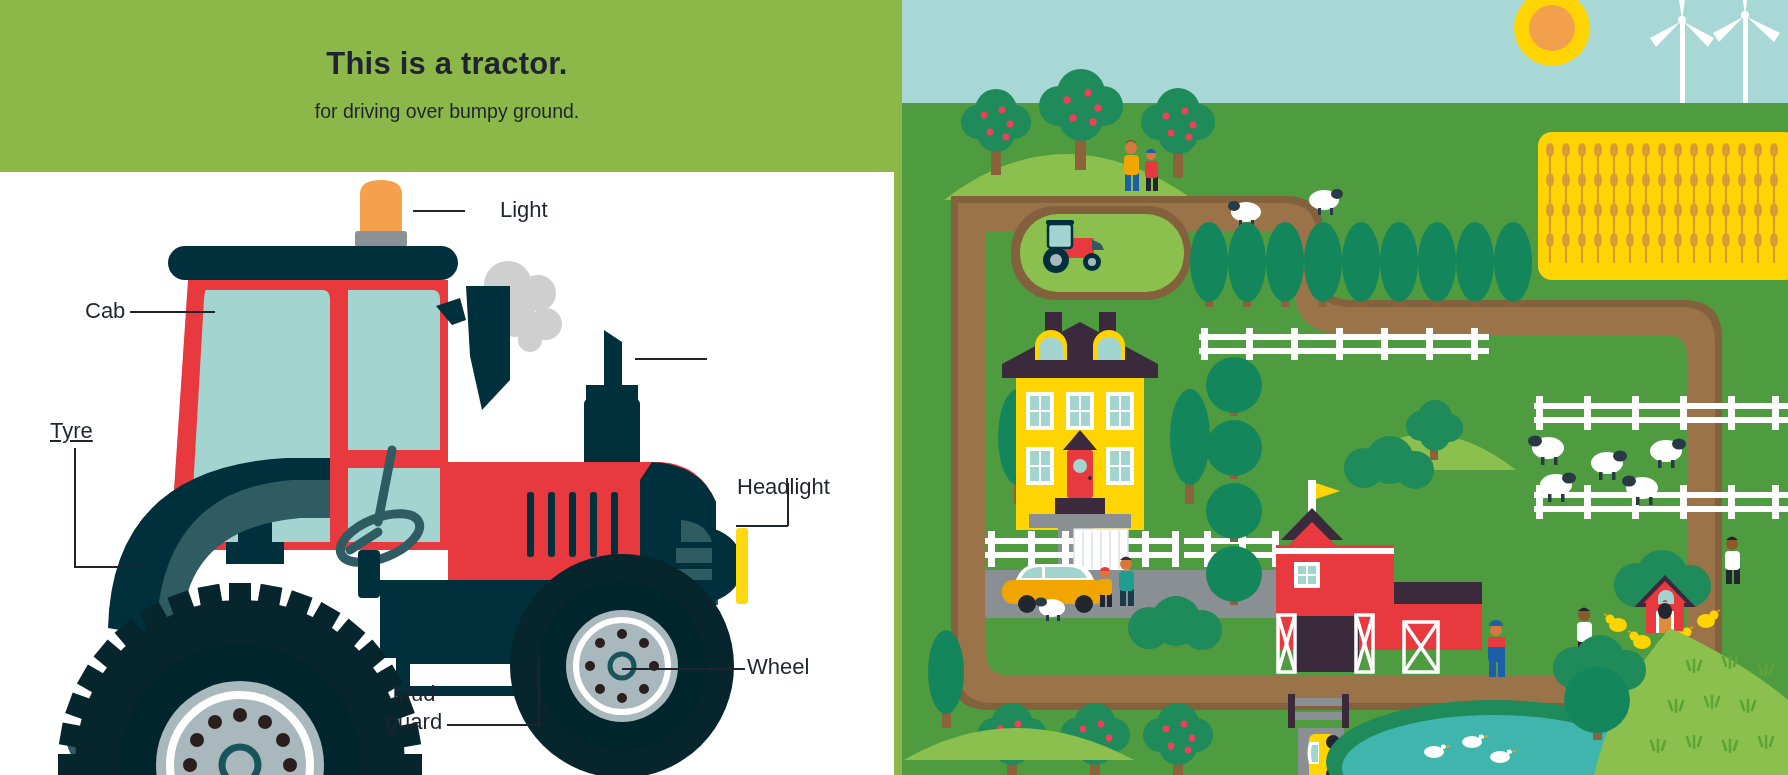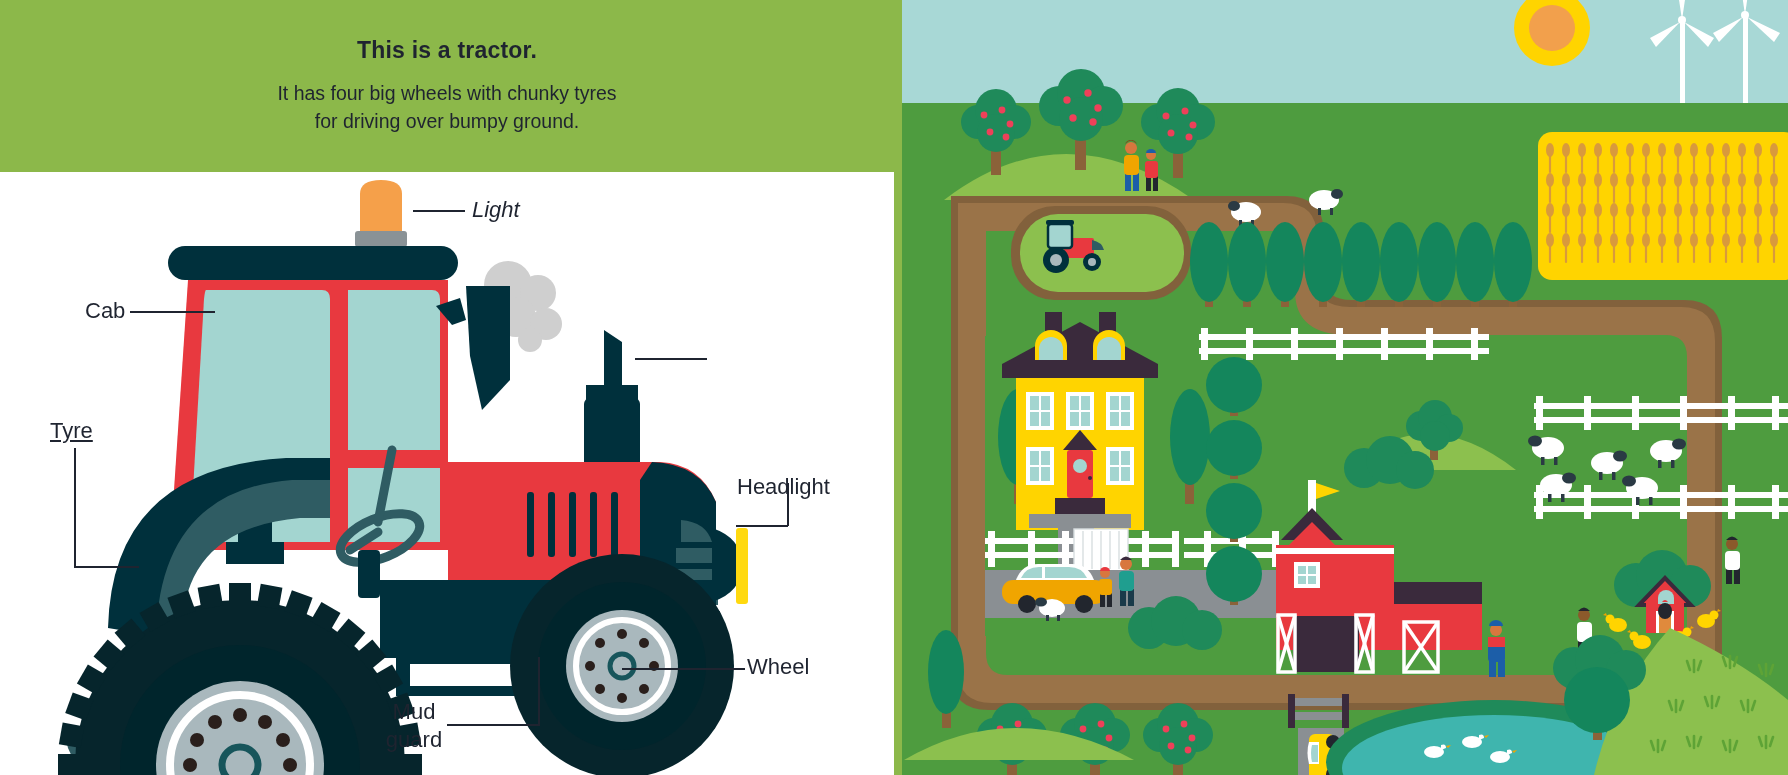--- a/index.html
+++ b/index.html
@@ -20,21 +20,21 @@
     flex: 0 0 894px;
   }
   #left-banner {
     position: absolute; left: 0; top: 0;
     width: 894px; height: 172px;
     background: #8cb84a;
     display: flex; flex-direction: column;
     align-items: center; justify-content: center;
   }
   #left-title {
-    font-size: 23px; font-weight: bold; color: #1f2430;
+    font-size: 31px; font-weight: bold; color: #1f2430;
     letter-spacing: .2px; margin-bottom: 16px;
   }
   #left-subtitle {
     font-size: 19.5px; color: #1f2430; line-height: 1.42;
     text-align: center;
   }
 
   .label {
     position: absolute;
     font-size: 22px; color: #1f2430;
@@ -81,21 +81,20 @@
 </head>
 <body>
 
 <div id="spread">
 
   <div id="left-page">
 
     <div id="left-banner">
       <div id="left-title">This is a tractor.</div>
       <div style="text-align:center">
-        <div id="left-subtitle">It has four big wheels with chunky tyres</div>
         <div id="left-subtitle">for driving over bumpy ground.</div>
       </div>
     </div>
 
     <svg id="tractor" viewBox="0 0 894 625" width="894" height="625">
       <defs>
         <clipPath id="clipCabL">
             <path d="M196,90 L330,90 L330,352 L180,352 Z"></path>
           </clipPath>
       </defs>
@@ -244,41 +243,41 @@
           <circle cx="22" cy="23" r="5"></circle>
           <circle cx="0" cy="32" r="5"></circle>
           <circle cx="-22" cy="23" r="5"></circle>
           <circle cx="-32" cy="0" r="5"></circle>
           <circle cx="-22" cy="-23" r="5"></circle>
         </g>
       </g>
     </svg>
 
     <div class="leader leader-h" style="left:413px; top:210px; width:52px;"></div>
-    <div class="label" style="left:472px; top:196px;font-style:italic;">Light</div>
+    <div class="label" style="left:500px; top:196px;">Light</div>
 
     <div class="leader leader-h" style="left:130px; top:311px; width:85px;"></div>
     <div class="label" style="left:85px; top:297px;">Cab</div>
 
     <div class="leader leader-v" style="left:74px; top:448px; height:120px;"></div>
     <div class="leader leader-h" style="left:74px; top:566px; width:65px;"></div>
     <div class="label" style="left:50px; top:417px;text-decoration:underline;">Tyre</div>
 
     <div class="leader leader-h" style="left:635px; top:358px; width:72px;"></div>
 
     <div class="leader leader-h" style="left:736px; top:525px; width:52px;"></div>
     <div class="leader leader-v" style="left:787px; top:483px; height:43px;"></div>
     <div class="label" style="left:737px; top:449px;margin-top:24px;">Headlight</div>
 
     <div class="leader leader-h" style="left:622px; top:668px; width:123px;"></div>
     <div class="label" style="left:747px; top:653px;">Wheel</div>
 
     <div class="leader leader-h" style="left:447px; top:724px; width:93px;"></div>
     <div class="leader leader-v" style="left:538px; top:657px; height:68px;"></div>
-    <div class="label" style="left:374px; top:698px; text-align:center; width:80px;">Mud
+    <div class="label" style="left:374px; top:680px; text-align:center; width:80px;">Mud
 guard</div>
 
   </div>
 
   <div id="right-page">
     <div id="right-gutter"></div>
 
     <svg viewBox="0 0 894 775" width="894" height="775" style="position:absolute; left:0; top:0;">
 
       <rect x="0" y="0" width="894" height="103" fill="#a8d8d6"></rect>

